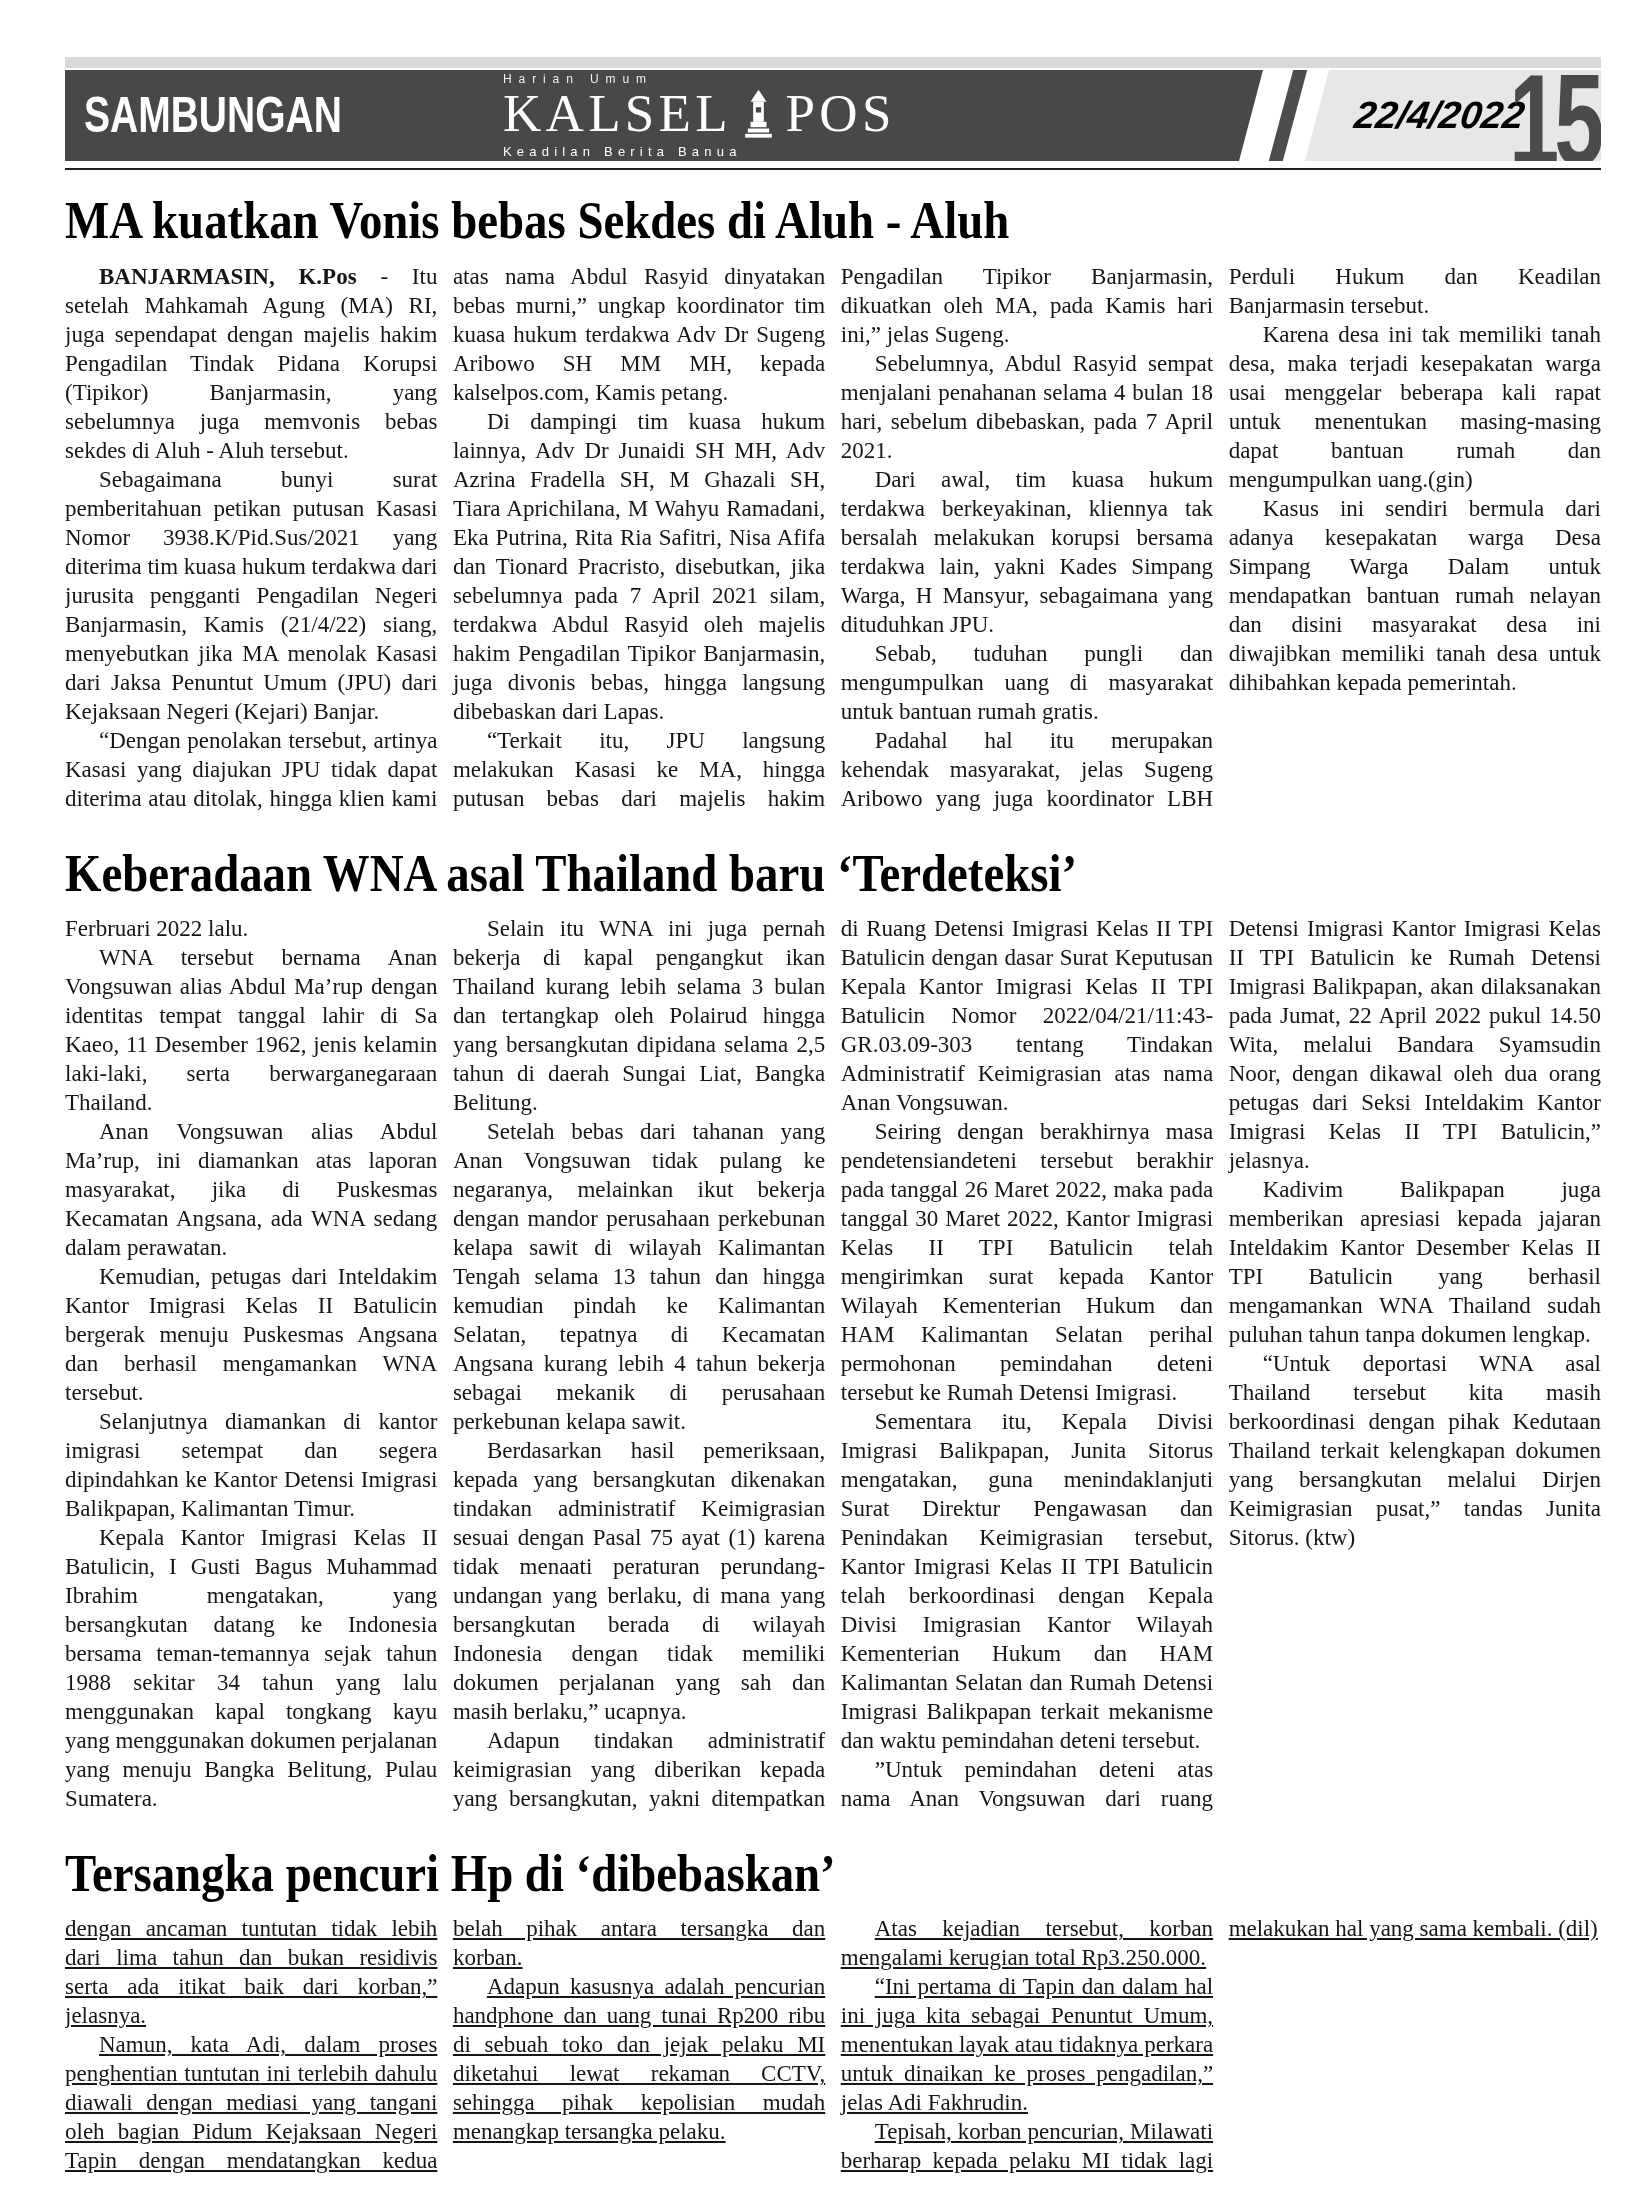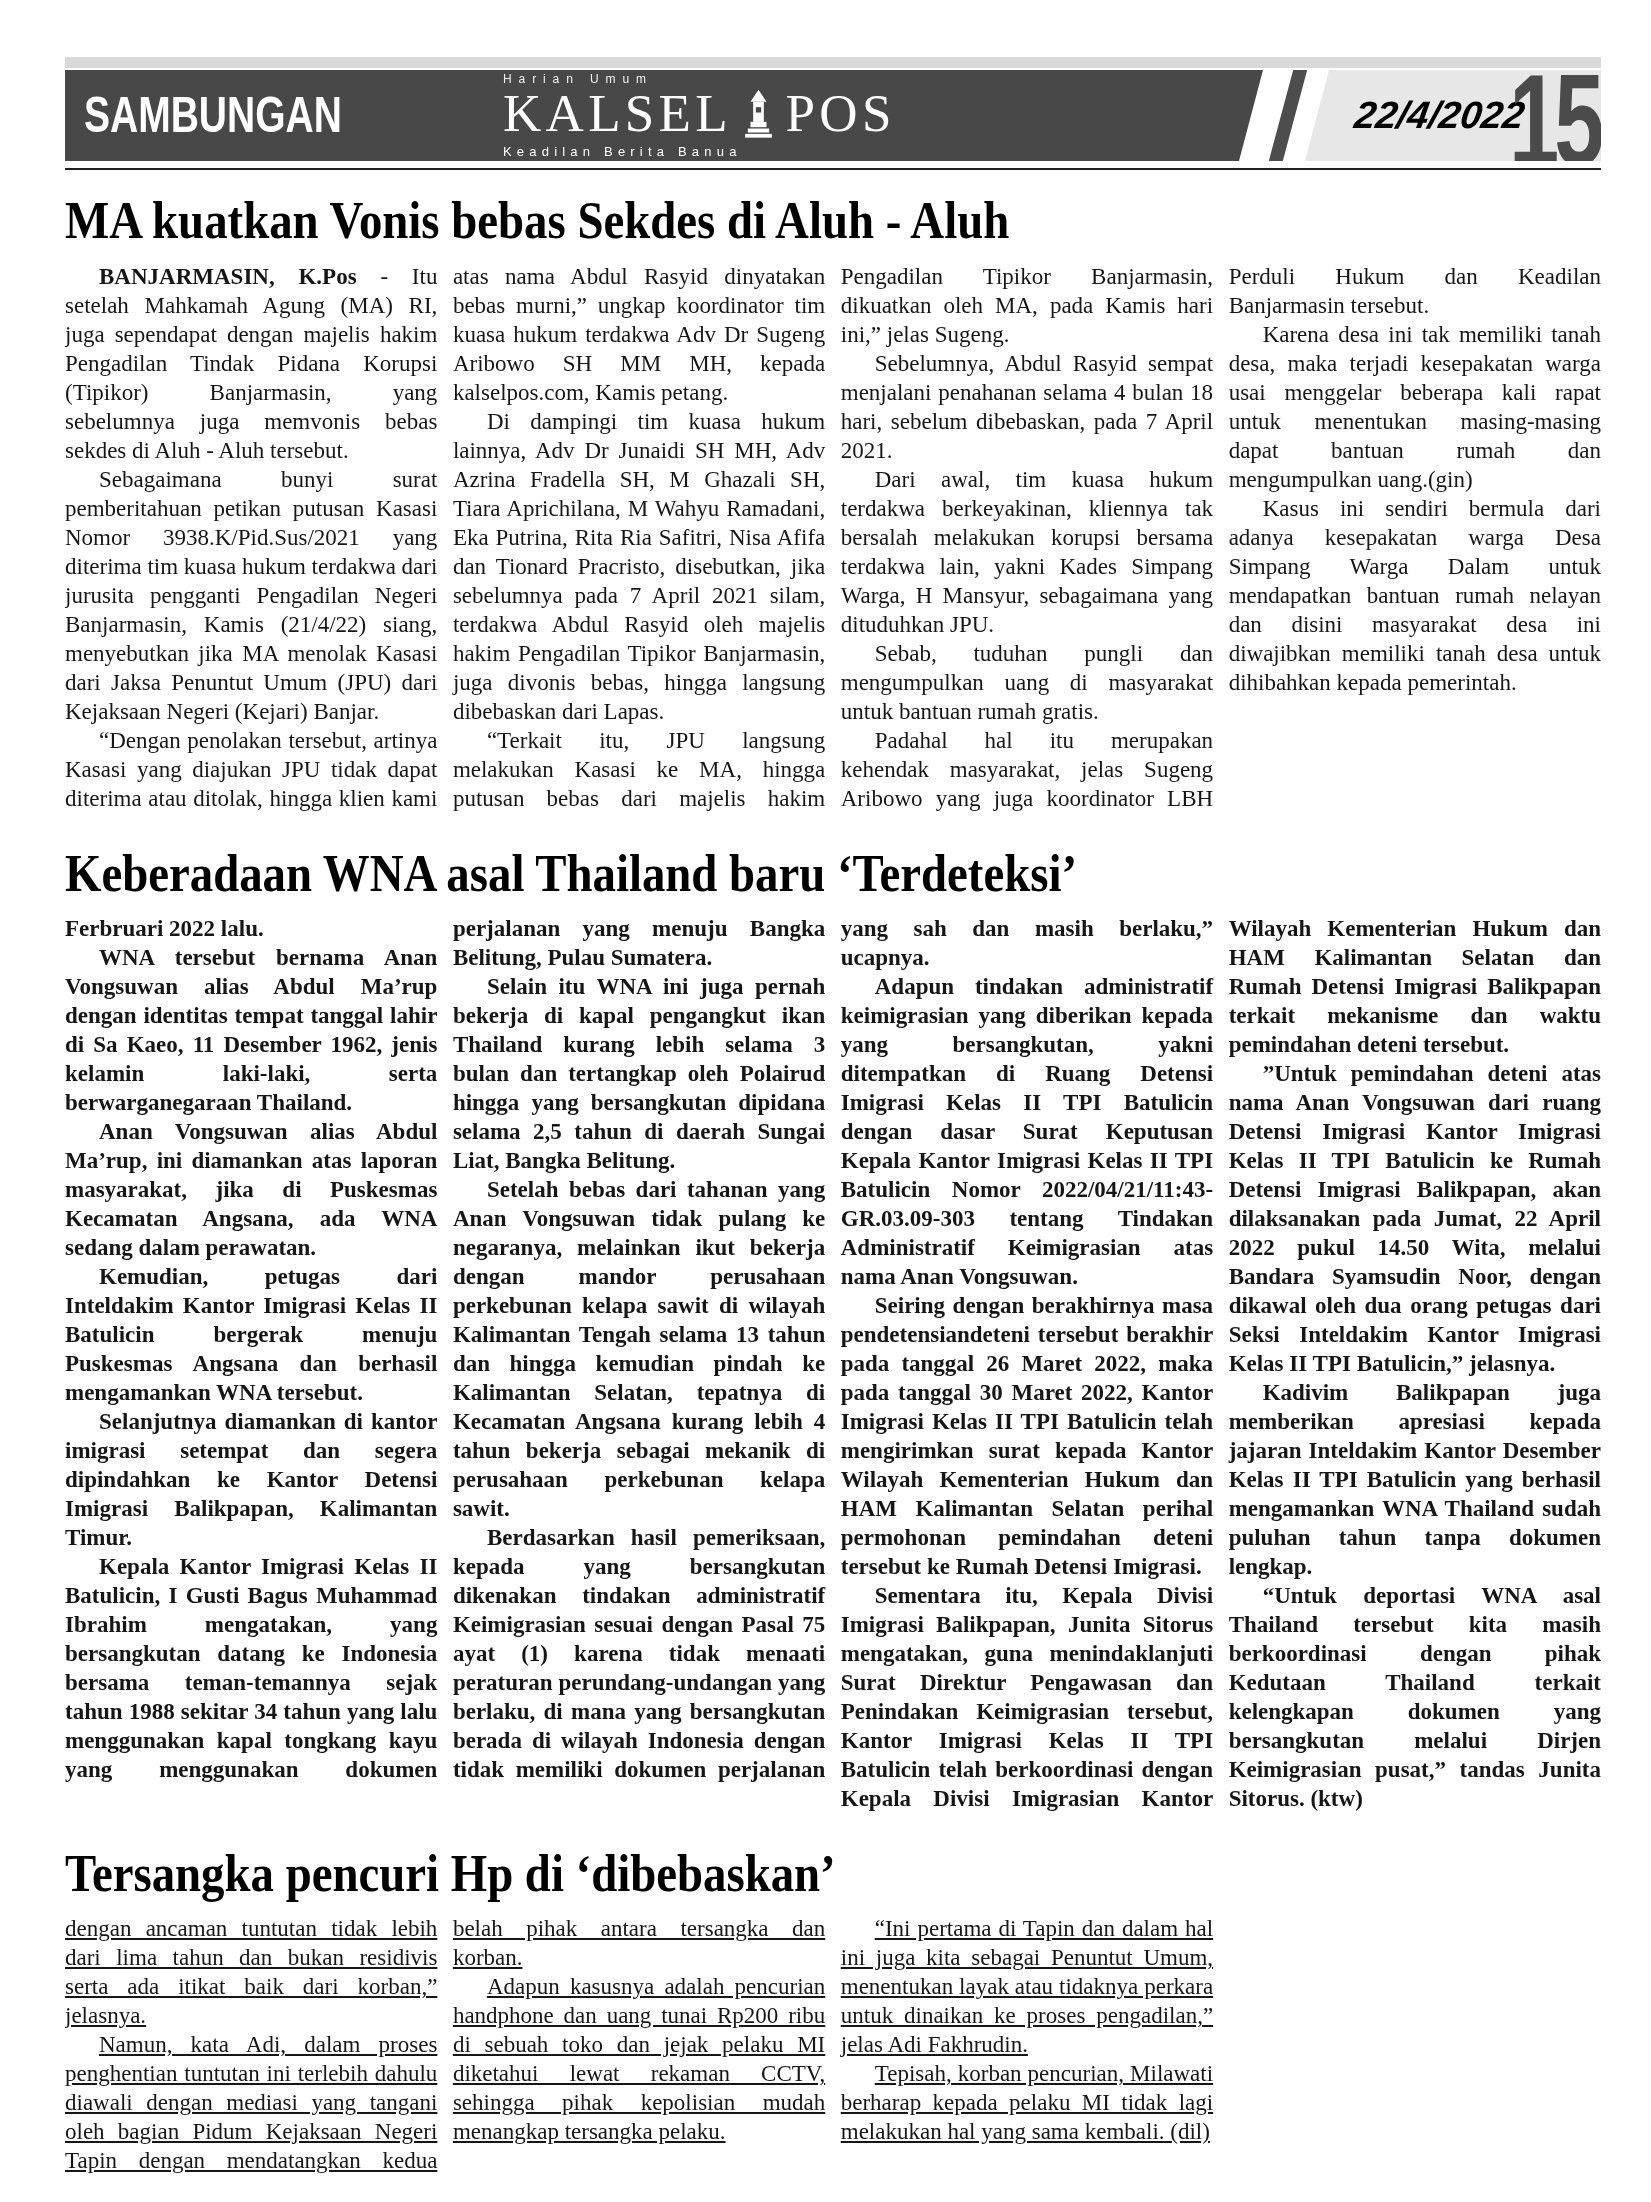--- a/index.html
+++ b/index.html
@@ -43,21 +43,21 @@
   
   h1.headline { margin:24px 0 13px 0; font-family:"Liberation Serif", serif; font-weight:700;
       font-size:52px; line-height:1.05; color:#000;
       transform:scaleX(0.90); transform-origin:left center; white-space:nowrap; }
   h1.headline.h2 { margin-top:13.8px; }
   h1.headline.h3 { margin-top:15.5px; }
 
   .cols { column-count:4; column-gap:15.5px; column-fill:auto; overflow:hidden;
           text-align:justify; font-size:23px; line-height:29px; }
   .cols.art1 { height:571px; }
-  .cols.art2 { height:917px;font-weight:bold; }
+  .cols.art2 { height:917px; }
   .cols.art3 { height:263px;text-decoration:underline; }
   .cols p { margin:0; text-indent:34px; }
   .cols p.noindent { text-indent:0; }
   .dateline { font-weight:700; }
 </style>
 </head>
 <body>
 
 <div class="page">
 
@@ -131,19 +131,20 @@
       <p>“Untuk deportasi WNA asal Thailand tersebut kita masih berkoordinasi dengan pihak Kedutaan Thailand terkait kelengkapan dokumen yang bersangkutan melalui Dirjen Keimigrasian pusat,” tandas Junita Sitorus. (ktw)</p>
     </div>
   </section>
 
   <section>
     <h1 class="headline h3">Tersangka pencuri Hp di ‘dibebaskan’</h1>
     <div class="cols art3">
       <p class="noindent">dengan ancaman tuntutan tidak lebih dari lima tahun dan bukan residivis serta ada itikat baik dari korban,” jelasnya.</p>
       <p>Namun, kata Adi, dalam proses penghentian tuntutan ini terlebih dahulu diawali dengan mediasi yang tangani oleh bagian Pidum Kejaksaan Negeri Tapin dengan mendatangkan kedua belah pihak antara tersangka dan korban.</p>
       <p>Adapun kasusnya adalah pencurian handphone dan uang tunai Rp200 ribu di sebuah toko dan jejak pelaku MI diketahui lewat rekaman CCTV, sehingga pihak kepolisian mudah menangkap tersangka pelaku.</p>
+      <p>Atas kejadian tersebut, korban mengalami kerugian total Rp3.250.000.</p>
       <p>“Ini pertama di Tapin dan dalam hal ini juga kita sebagai Penuntut Umum, menentukan layak atau tidaknya perkara untuk dinaikan ke proses pengadilan,” jelas Adi Fakhrudin.</p>
       <p>Tepisah, korban pencurian, Milawati berharap kepada pelaku MI tidak lagi melakukan hal yang sama kembali. (dil)</p>
     </div>
   </section>
 
 </div>
 
 
 </body></html>

